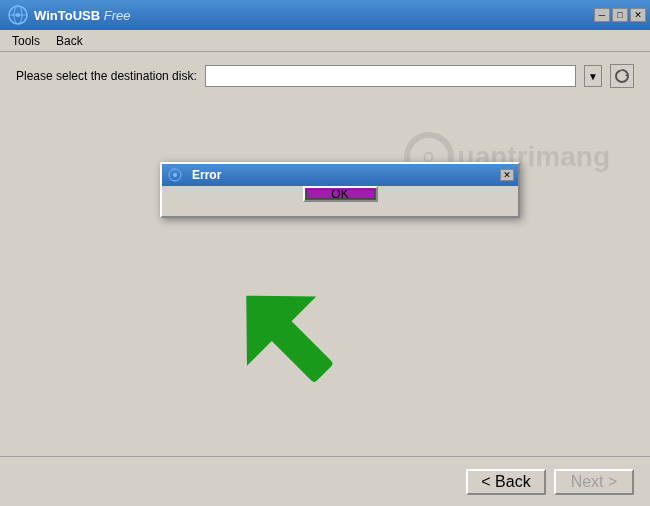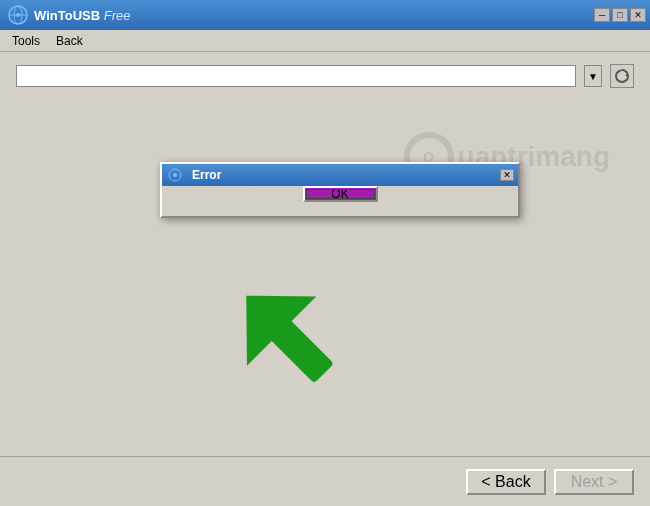--- a/index.html
+++ b/index.html
@@ -301,20 +301,21 @@
 </div>
 
 <div class="menu-bar">
   <div class="menu-item">Tools</div>
   <div class="menu-item">Back</div>
 </div>
 
 <div class="main-content">
 
   <div class="disk-row">
+    <span class="disk-label">Please select the destination disk:</span>
     <div class="disk-select"></div>
     <div class="disk-dropdown-btn">▼</div>
     <div class="disk-refresh-btn">
       <svg width="16" height="16" viewBox="0 0 16 16">
         <path d="M8 2 A6 6 0 0 1 14 8" stroke="#555" stroke-width="2" fill="none" stroke-linecap="round"></path>
         <path d="M14 8 A6 6 0 0 1 2 8 A6 6 0 0 1 6 2.8" stroke="#555" stroke-width="2" fill="none" stroke-linecap="round"></path>
         <polygon points="14,5 14,8 11,8" fill="#555"></polygon>
       </svg>
     </div>
   </div>

